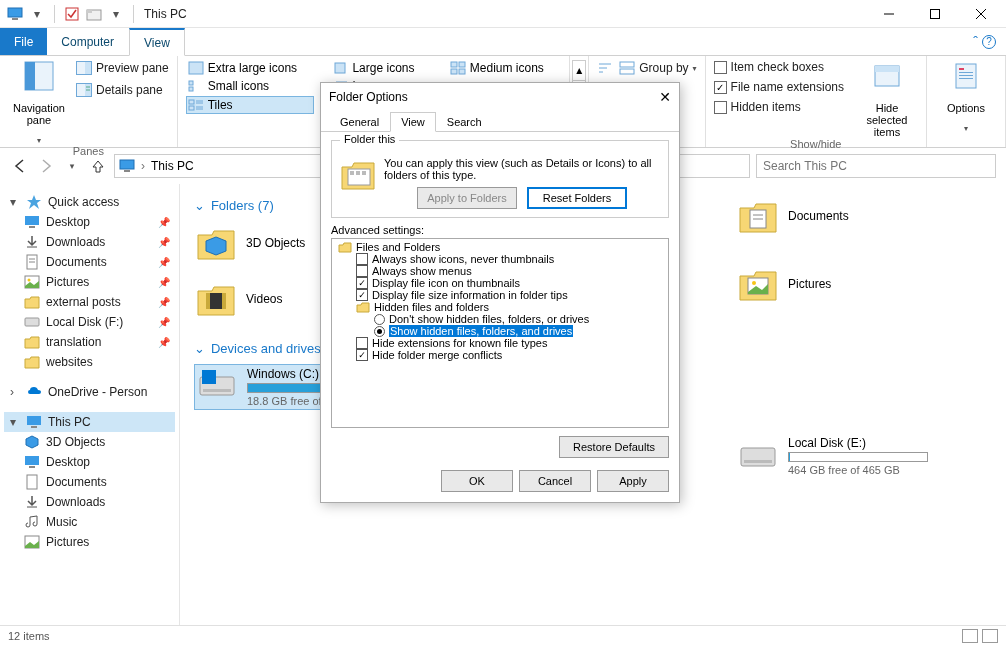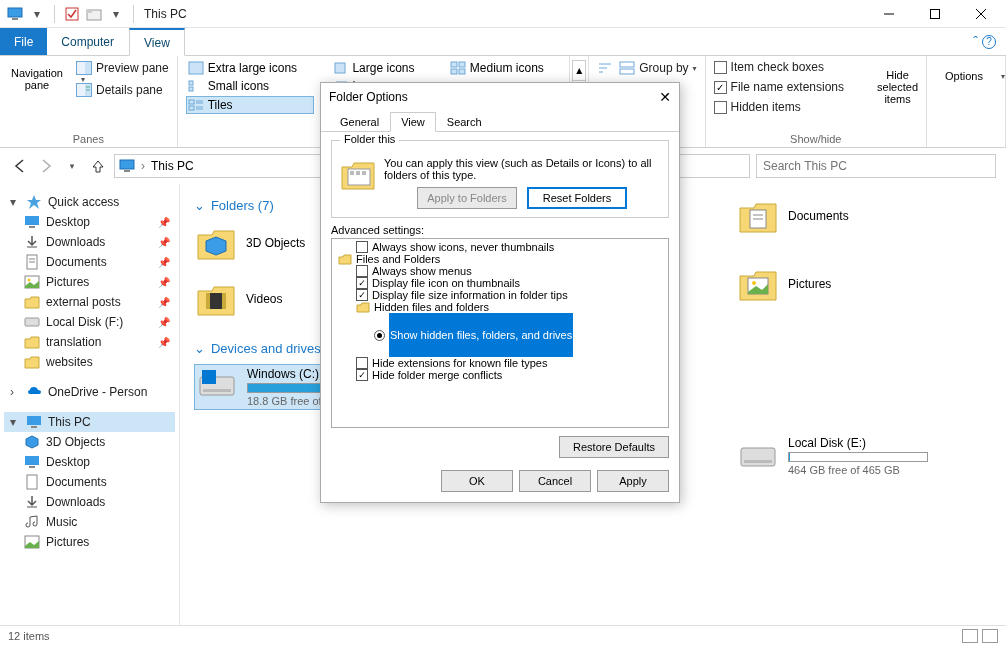--- a/index.html
+++ b/index.html
@@ -21,21 +21,21 @@
   .rtab.active { border: 1px solid #d0d0d0; border-bottom: 1px solid #fff; border-top: 2px solid #1979ca; background: #fff; margin-bottom: -1px; }
   .tabbar .help { margin-left: auto; padding-right: 10px; display: flex; align-items: center; color: #1979ca; font-size: 14px; gap:4px;}
 
   
   .ribbon { height: 92px; background: #fff; border-bottom: 1px solid #d0d0d0; display: flex; align-items: stretch; }
   .rgroup { border-right: 1px solid #e0e0e0; padding: 4px 8px 2px 8px; display: flex; flex-direction: column; justify-content: space-between; }
   .rgroup .glabel { text-align: center; font-size: 11px; color: #666; }
   .rstack { display: flex; flex-direction: column; gap: 6px; }
   .rline { display: flex; align-items: center; gap: 4px; font-size: 12px; color: #222; white-space: nowrap; }
   .ricon { width: 16px; height: 16px; display: inline-flex; align-items: center; justify-content: center; }
-  .rbig { display: flex; flex-direction: row; align-items: center; justify-content: center; width: 62px; font-size: 11px; text-align: center; gap: 18px; }
+  .rbig { display: flex; flex-direction: column; align-items: center; justify-content: center; width: 62px; font-size: 11px; text-align: center; gap: 10px; }
   .rbigicon { width: 32px; height: 32px; }
   .layoutgrid { display: grid; grid-template-columns: auto auto auto; gap: 2px 16px; }
   .layoutitem { display: flex; align-items: center; gap: 4px; font-size: 12px; padding: 0 2px; }
   .layoutitem.sel { background: #cde6f7; border: 1px solid #7ab5e0; padding: 0 1px; }
   .chk { width: 13px; height: 13px; border: 1px solid #666; display: inline-flex; align-items: center; justify-content: center; font-size: 10px; }
   .chk.on::after { content: "✓"; color: #000; }
 
   
   .navrow { height: 36px; display: flex; align-items: center; gap: 6px; padding: 4px 10px; background: #fff; }
   .navbtn { width: 20px; height: 20px; display: flex; align-items: center; justify-content: center; color: #555; }
@@ -88,21 +88,21 @@
   .dialog .advlabel { margin: 6px 10px 2px 10px; font-size: 11px; }
   .dialog .tree { margin: 0 10px; border: 1px solid #aaa; height: 190px; overflow-y: scroll; padding: 2px 2px; background:#fff; }
   .dialog .tline { display: flex; align-items: center; gap: 4px; padding: 0 2px; font-size: 11px; white-space: nowrap; }
   .dialog .tline.l1 { padding-left: 4px; }
   .dialog .tline.l2 { padding-left: 22px; }
   .dialog .tline.l3 { padding-left: 40px; }
   .dialog .tchk { width: 12px; height: 12px; border: 1px solid #555; display: inline-flex; align-items: center; justify-content: center; font-size: 9px; }
   .dialog .tchk.on::after { content: "✓"; }
   .dialog .tradio { width: 11px; height: 11px; border: 1px solid #555; border-radius: 50%; display: inline-flex; align-items: center; justify-content: center; }
   .dialog .tradio.on::after { content: ""; width: 5px; height: 5px; background: #000; border-radius: 50%; }
-  .dialog .hltext { background: #0078d7; color: #fff; padding: 16px 1px; }
+  .dialog .hltext { background: #0078d7; color: #fff; padding: 0 1px; }
   .dialog .restore-row { display: flex; justify-content: flex-end; margin: 8px 10px 4px 10px; }
   .dialog .actionrow { display: flex; justify-content: flex-end; gap: 6px; padding: 8px 10px 10px 10px; }
   .dialog .actionrow .dbtn { min-width: 72px; }
 
   
   svg { display: block; }
 </style>
 </head>
 <body>
 
@@ -662,47 +662,51 @@
         <div class="gbtnrow">
           <div class="dbtn disabled">Apply to Folders</div>
           <div class="dbtn default">Reset Folders</div>
         </div>
       </div>
     </div>
   </div>
 
   <div class="advlabel">Advanced settings:</div>
   <div class="tree">
+    <div class="tline l1">
+        <svg width="14" height="12">
+          <path d="M1 4 L5 4 L6 2 L13 2 L13 11 L1 11 Z" fill="#f7d774" stroke="#c9a93a"></path>
+        </svg>
+        <span>Files and Folders</span>
+      </div>
     <div class="tline l2">
         <span class="tchk"></span>
         <span>Always show icons, never thumbnails</span>
       </div>
-    <div class="tline l1">
-        <svg width="14" height="12">
-          <path d="M1 4 L5 4 L6 2 L13 2 L13 11 L1 11 Z" fill="#f7d774" stroke="#c9a93a"></path>
-        </svg>
-        <span>Files and Folders</span>
-      </div>
     <div class="tline l2">
         <span class="tchk"></span>
         <span>Always show menus</span>
       </div>
     <div class="tline l2">
         <span class="tchk on"></span>
         <span>Display file icon on thumbnails</span>
       </div>
     <div class="tline l2">
         <span class="tchk on"></span>
         <span>Display file size information in folder tips</span>
       </div>
     <div class="tline l2">
         <svg width="14" height="12">
           <path d="M1 4 L5 4 L6 2 L13 2 L13 11 L1 11 Z" fill="#f7d774" stroke="#c9a93a"></path>
         </svg>
         <span>Hidden files and folders</span>
+      </div>
+    <div class="tline l3">
+        <span class="tradio"></span>
+        <span>Don't show hidden files, folders, or drives</span>
       </div>
     <div class="tline l3">
         <span class="tradio on"></span>
         <span class="hltext">Show hidden files, folders, and drives</span>
       </div>
     <div class="tline l2">
         <span class="tchk"></span>
         <span>Hide extensions for known file types</span>
       </div>
     <div class="tline l2">

